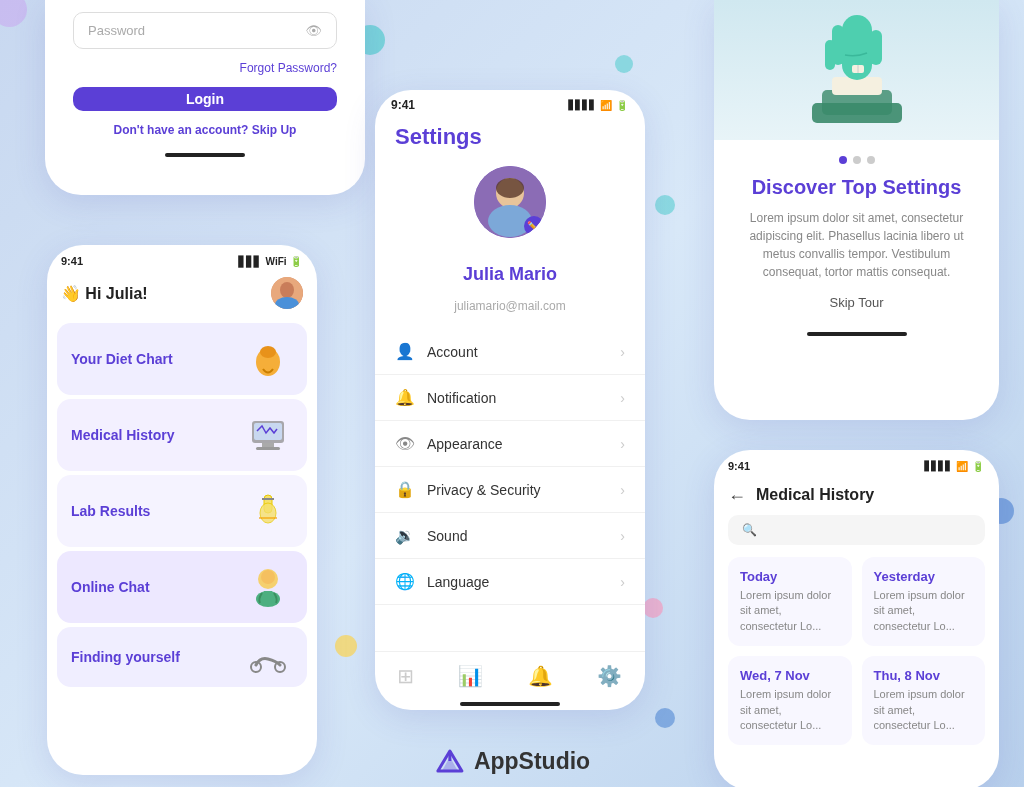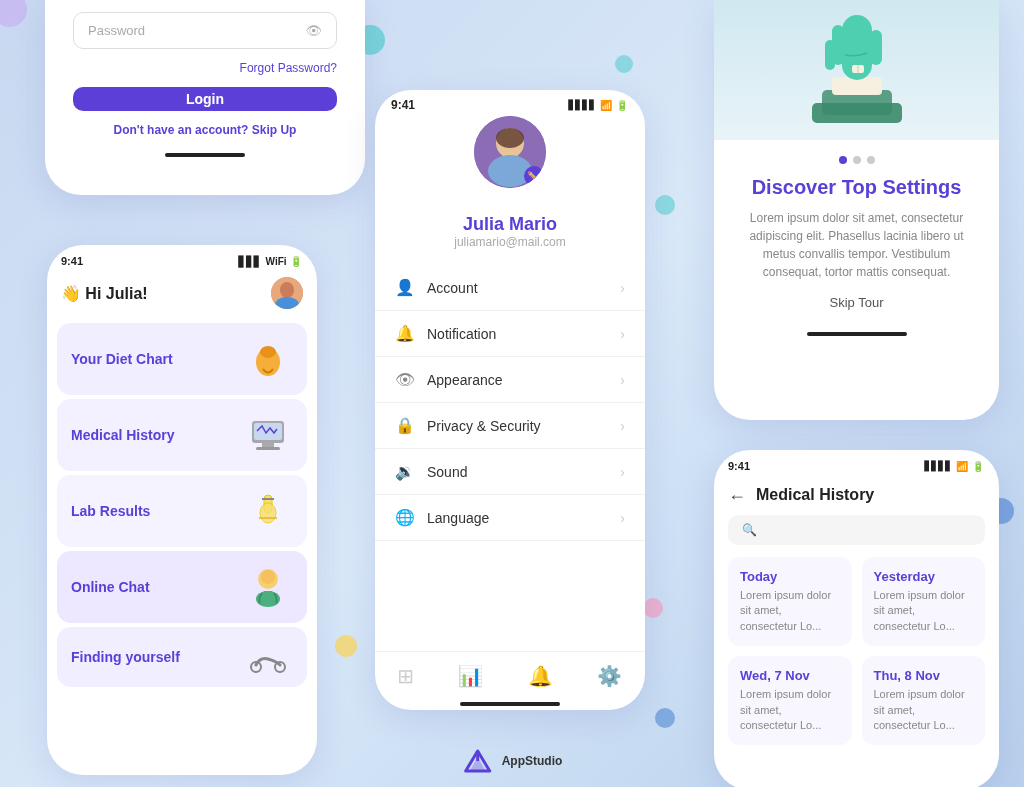--- a/index.html
+++ b/index.html
@@ -205,21 +205,21 @@
     }
     .profile-name {
       font-size: 18px;
       font-weight: 700;
       color: #5b3fd6;
       margin-top: 26px;
     }
     .profile-email {
       font-size: 12px;
       color: #aaa;
-      margin-top: 0;
+      margin-top: 14px;
     }
     .settings-menu-item {
       display: flex;
       align-items: center;
       justify-content: space-between;
       padding: 13px 20px;
       border-bottom: 1px solid #f0f0f0;
       cursor: pointer;
     }
     .settings-menu-left {
@@ -262,21 +262,21 @@
 
     
     .app-studio-brand {
       position: absolute;
       bottom: 12px;
       left: 50%;
       transform: translateX(-50%);
       display: flex;
       align-items: center;
       gap: 8px;
-      font-size: 12px;
+      font-size: 23px;
       font-weight: 700;
       color: #333;
     }
     .app-studio-logo {
       width: 32px;
       height: 28px;
     }
 
     
     .phone-onboarding {
@@ -498,20 +498,21 @@
 
 <div class="phone phone-settings" style="display:flex;flex-direction:column;">
   <div class="status-bar">
     <span>9:41</span>
     <div class="status-right">
       <span style="font-size:9px;">▋▋▋▋</span>
         <span>📶</span>
         <span>🔋</span>
     </div>
   </div>
+  <div class="settings-title">Settings</div>
   <div class="profile-section">
     <div class="profile-avatar">
       <svg width="72" height="72" viewBox="0 0 72 72">
         <circle cx="36" cy="36" r="36" fill="#8b6cb5"></circle>
         <circle cx="36" cy="28" rx="14" ry="14" fill="#c9a87c"></circle>
         <ellipse cx="36" cy="27" rx="14" ry="15" fill="#e8c49a"></ellipse>
         <ellipse cx="36" cy="55" rx="22" ry="16" fill="#7ca8d8"></ellipse>
         <ellipse cx="36" cy="22" rx="14" ry="10" fill="#5a3a2a" opacity="0.8"></ellipse>
       </svg>
       <div class="profile-edit-badge">✏️</div>

